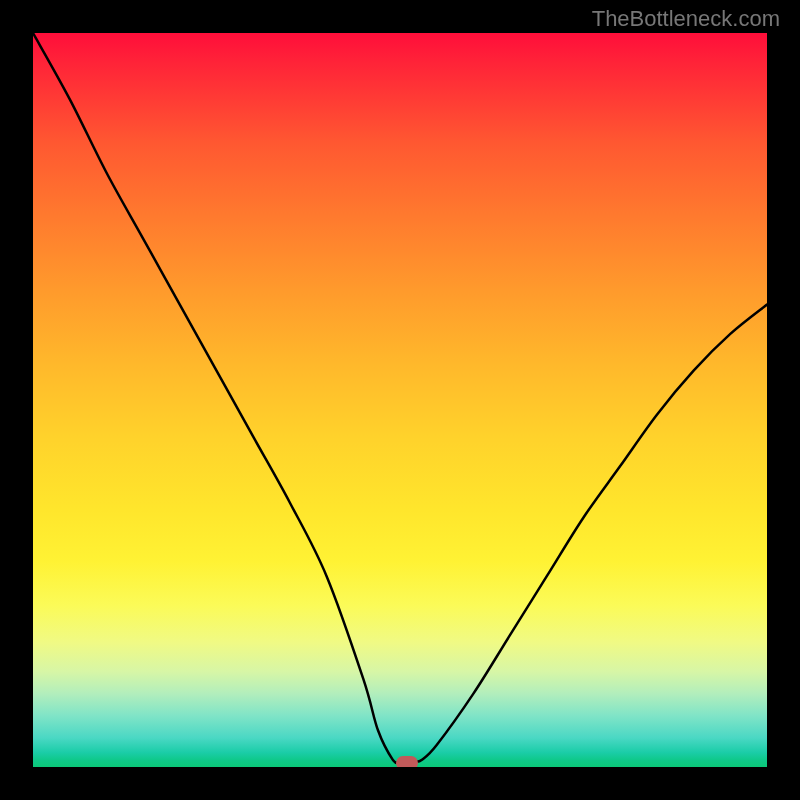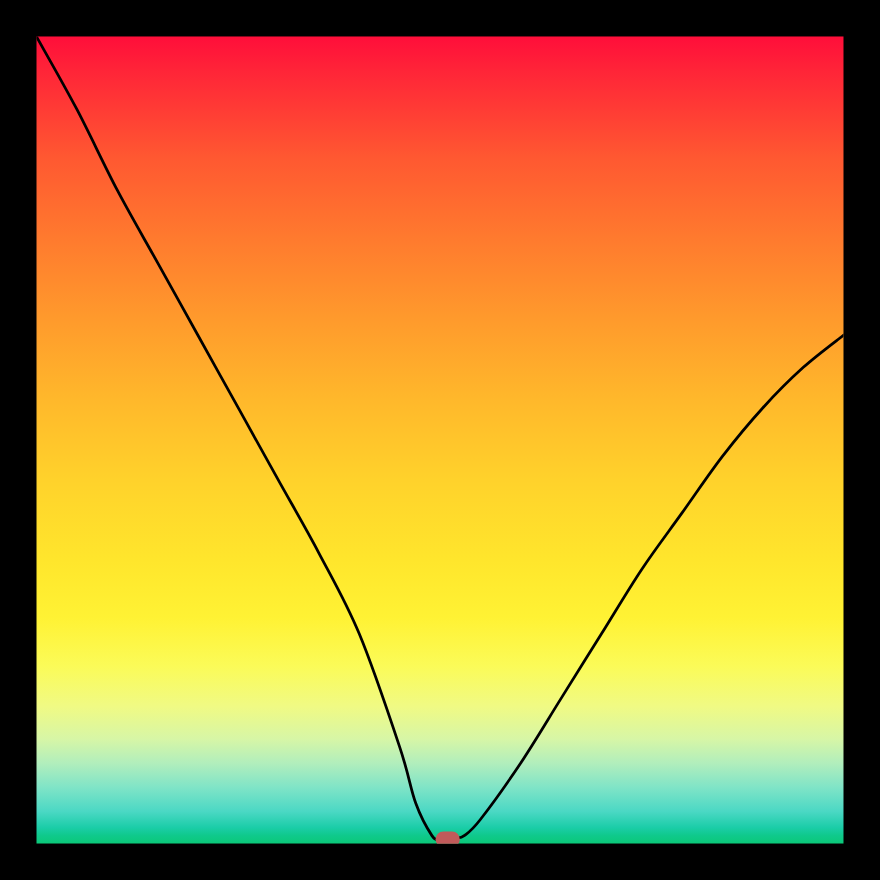--- a/index.html
+++ b/index.html
@@ -74,20 +74,21 @@
     height: 14px;
     border-radius: 7px;
     background: #c15a5a;
     transform: translate(-50%, -50%);
   }
 </style>
 </head>
 <body>
 
 <div class="chart-container">
+  <div class="watermark">TheBottleneck.com</div>
   <div class="plot-area">
     <div class="gradient-bg"></div>
     <svg class="curve" viewBox="0 0 734 734" preserveAspectRatio="none">
       <path id="curve-path" d="M 0 0 C 6.116666666666667 11.009999999999991, 24.46666666666667 42.81666666666662, 36.7 66.05999999999995 C 48.93333333333334 89.30333333333327, 61.16666666666667 116.21666666666658, 73.4 139.45999999999992 C 85.63333333333334 162.70333333333326, 97.86666666666666 183.49999999999997, 110.1 205.51999999999998 C 122.33333333333333 227.54, 134.56666666666666 249.55999999999997, 146.8 271.58 C 159.03333333333336 293.59999999999997, 171.26666666666668 315.62, 183.5 337.64 C 195.73333333333332 359.65999999999997, 207.96666666666667 381.68, 220.2 403.7 C 232.4333333333333 425.71999999999997, 244.66666666666663 446.51666666666665, 256.9 469.76 C 269.1333333333333 493.00333333333333, 281.3666666666667 513.8, 293.6 543.16 C 305.83333333333337 572.52, 321.7366666666667 620.23, 330.3 645.92 C 338.86333333333334 671.6099999999999, 340.08666666666664 683.8433333333332, 344.97999999999996 697.3 C 349.8733333333333 710.7566666666667, 355.98999999999995 721.155, 359.65999999999997 726.66 C 363.33 732.165, 364.55333333333334 729.7183333333334, 367 730.33 C 369.44666666666666 730.9416666666667, 371.8933333333334 730.5746666666668, 374.34000000000003 730.33 C 376.7866666666667 730.0853333333333, 379.23333333333335 729.4736666666666, 381.68 728.862 C 384.12666666666667 728.2503333333333, 385.35 729.4736666666666, 389.02000000000004 726.66 C 392.69000000000005 723.8463333333333, 395.1366666666667 722.99, 403.70000000000005 711.98 C 412.2633333333334 700.97, 428.16666666666663 678.95, 440.4 660.6 C 452.6333333333333 642.25, 464.8666666666667 621.4533333333334, 477.1 601.88 C 489.33333333333337 582.3066666666666, 501.5666666666666 562.7333333333333, 513.8 543.16 C 526.0333333333333 523.5866666666666, 538.2666666666667 502.78999999999996, 550.5 484.43999999999994 C 562.7333333333333 466.0899999999999, 574.9666666666667 450.18666666666667, 587.2 433.06 C 599.4333333333334 415.93333333333334, 611.6666666666666 397.58333333333337, 623.9 381.68 C 636.1333333333333 365.77666666666664, 648.3666666666667 351.09666666666664, 660.6 337.64 C 672.8333333333334 324.18333333333334, 685.0666666666666 311.95, 697.3 300.94 C 709.5333333333333 289.93, 727.8833333333333 276.4733333333333, 734 271.58" fill="none" stroke="#000" stroke-width="2.5" stroke-linecap="round" stroke-linejoin="round"></path>
     </svg>
     <div class="marker" id="marker" style="left: 374.34px; top: 730.33px;"></div>
   </div>
 </div>
 
 </body></html>

